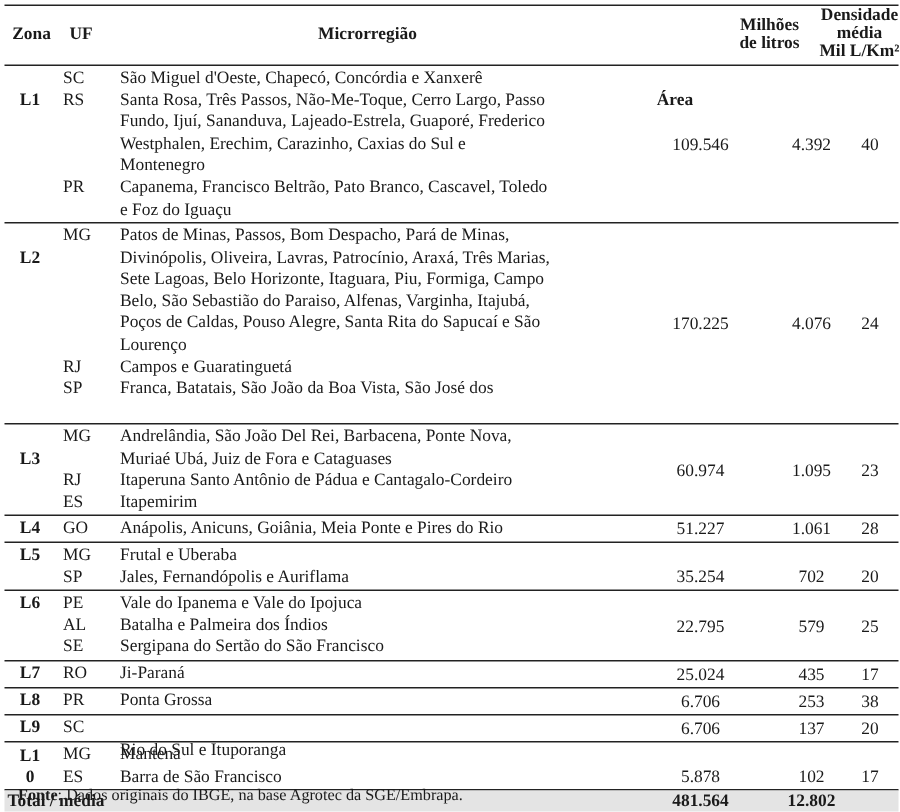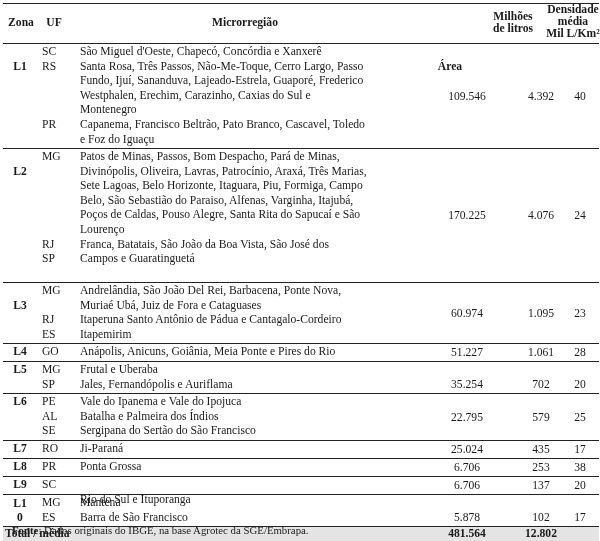--- a/index.html
+++ b/index.html
@@ -80,22 +80,22 @@
           <div class="ufline" style="height: 14.6px;">SP</div>
           <div class="ufline" style="height: 14.6px;"></div>
         </div>
         <div class="cell micro" style="top: 1px;">
           <div style="height: 14.6px; white-space: nowrap;">Patos de Minas, Passos, Bom Despacho, Pará de Minas,</div>
           <div style="height: 14.6px; white-space: nowrap;">Divinópolis, Oliveira, Lavras, Patrocínio, Araxá, Três Marias,</div>
           <div style="height: 14.6px; white-space: nowrap;">Sete Lagoas, Belo Horizonte, Itaguara, Piu, Formiga, Campo</div>
           <div style="height: 14.6px; white-space: nowrap;">Belo, São Sebastião do Paraiso, Alfenas, Varginha, Itajubá,</div>
           <div style="height: 14.6px; white-space: nowrap;">Poços de Caldas, Pouso Alegre, Santa Rita do Sapucaí e São</div>
           <div style="height: 14.6px; white-space: nowrap;">Lourenço</div>
+          <div style="height: 14.6px; white-space: nowrap;">Campos e Guaratinguetá</div>
           <div style="height: 14.6px; white-space: nowrap;">Franca, Batatais, São João da Boa Vista, São José dos</div>
-          <div style="height: 14.6px; white-space: nowrap;">Campos e Guaratinguetá</div>
         </div>
         <div class="cell area" style="top: 60px; line-height: 14.6px;">170.225</div>
         <div class="cell milh" style="top: 60px; line-height: 14.6px;">4.076</div>
         <div class="cell dens" style="top: 60px; line-height: 14.6px;">24</div>
       </div>
       <div class="row" style="height: 60px;">
         <div class="cell zona" style="top: 15.6px; line-height: 14.6px;">L3</div>
         <div class="cell uf" style="top: 1px;">
           <div class="ufline" style="height: 14.6px;">MG</div>
           <div class="ufline" style="height: 14.6px;"></div>

